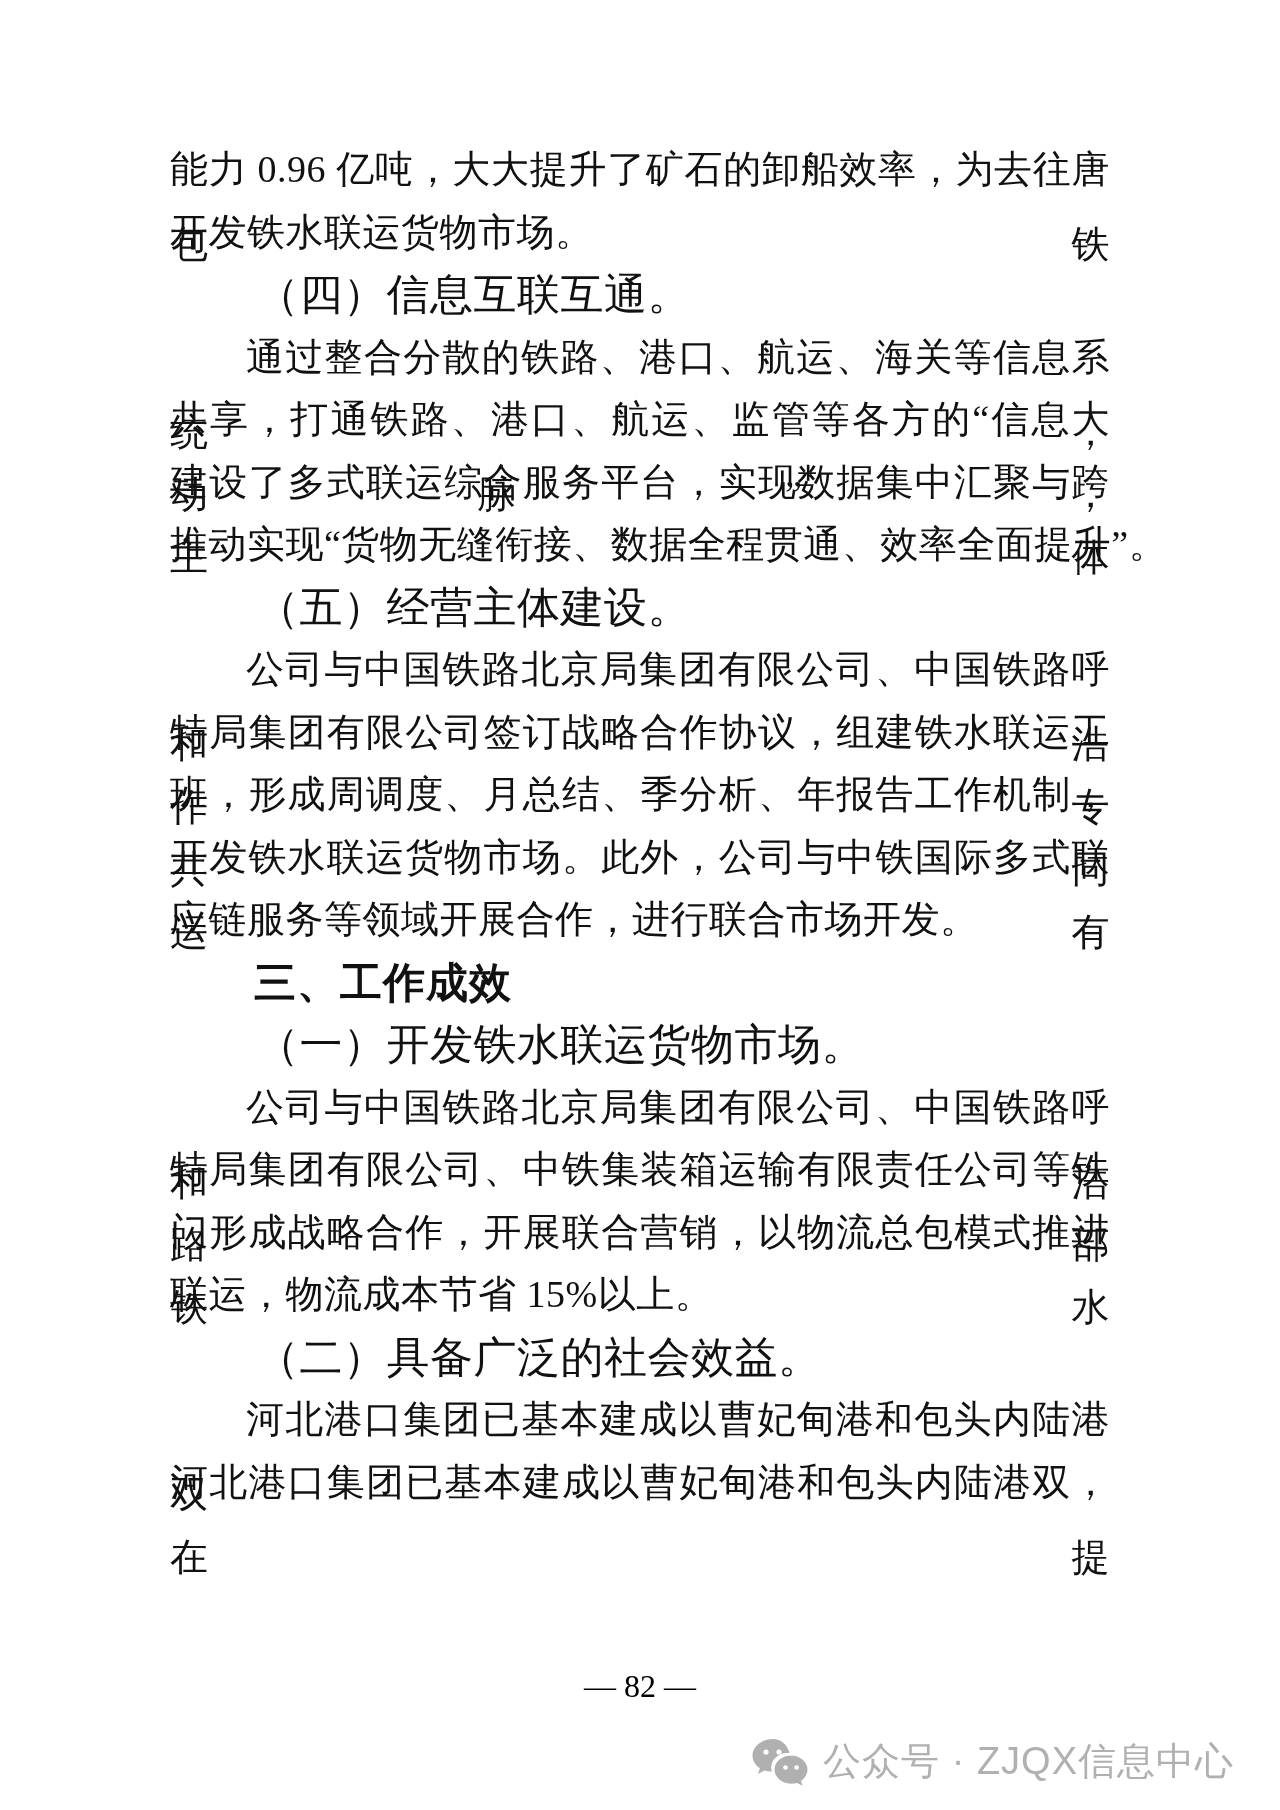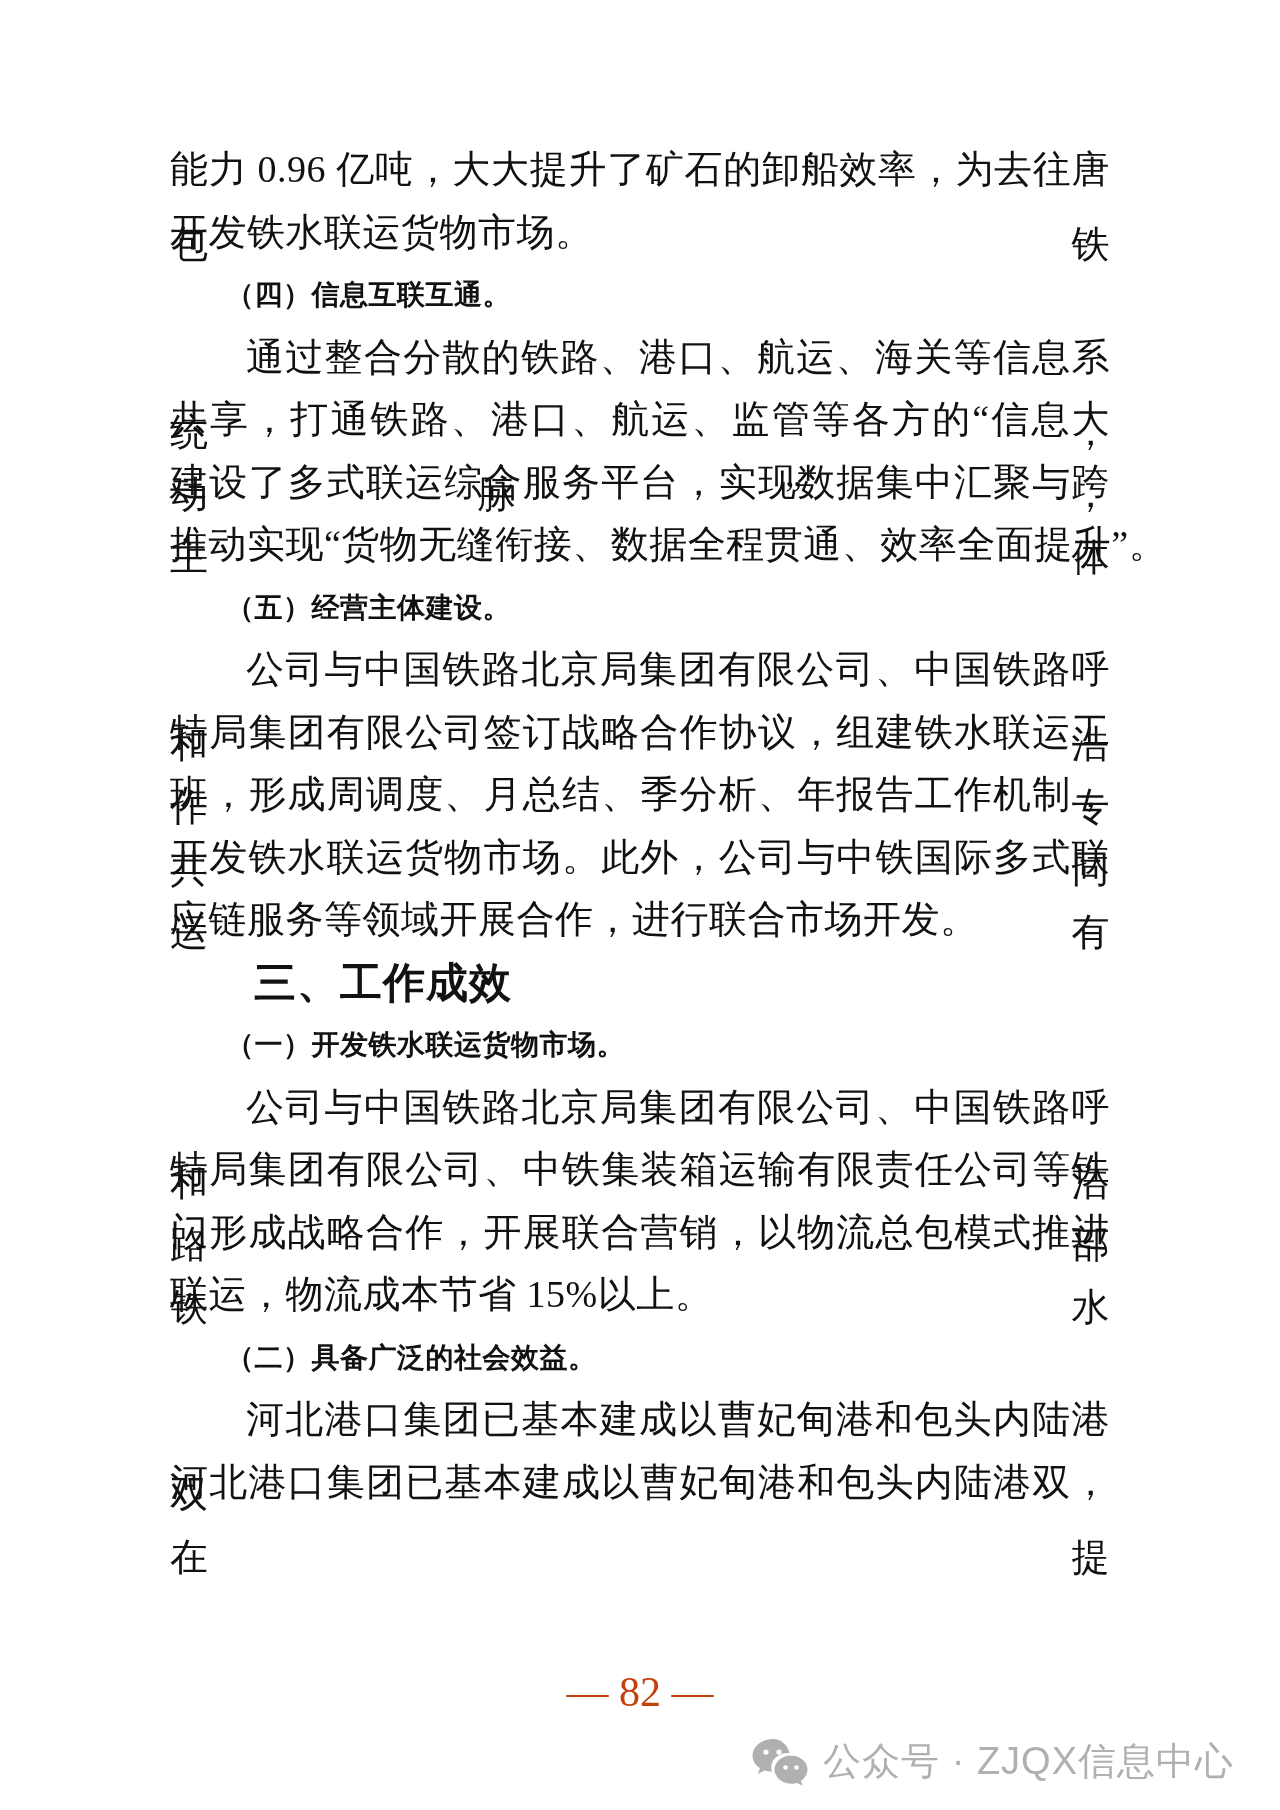--- a/index.html
+++ b/index.html
@@ -32,38 +32,38 @@
   .line.just {
     white-space: normal;
     text-align: justify;
     text-align-last: justify;
     text-justify: inter-character;
   }
   .line.ind {
     text-indent: 2em;
   }
   .line.h-kai {
-    font-weight: bold;
-    font-size: 28px;
+    font-weight: normal;
+    font-size: 43px;
   }
   .line.h-hei {
     font-weight: bold;
     font-family: "Liberation Sans", "DejaVu Sans", sans-serif;
     font-size: 42px;
     letter-spacing: 1px;
   }
   .page-number {
     position: absolute;
     top: 1668px;
     left: 0;
     width: 100%;
     text-align: center;
-    font-size: 42px;
+    font-size: 32px;
     font-family: "Liberation Serif", "DejaVu Serif", serif;
-    color: #c2410c;
+    color: #000000;
   }
   .watermark {
     position: absolute;
     top: 1736px;
     right: 46px;
     display: flex;
     align-items: center;
     gap: 14px;
     color: #b0b0b0;
     font-family: "Liberation Sans", "DejaVu Sans", sans-serif;

